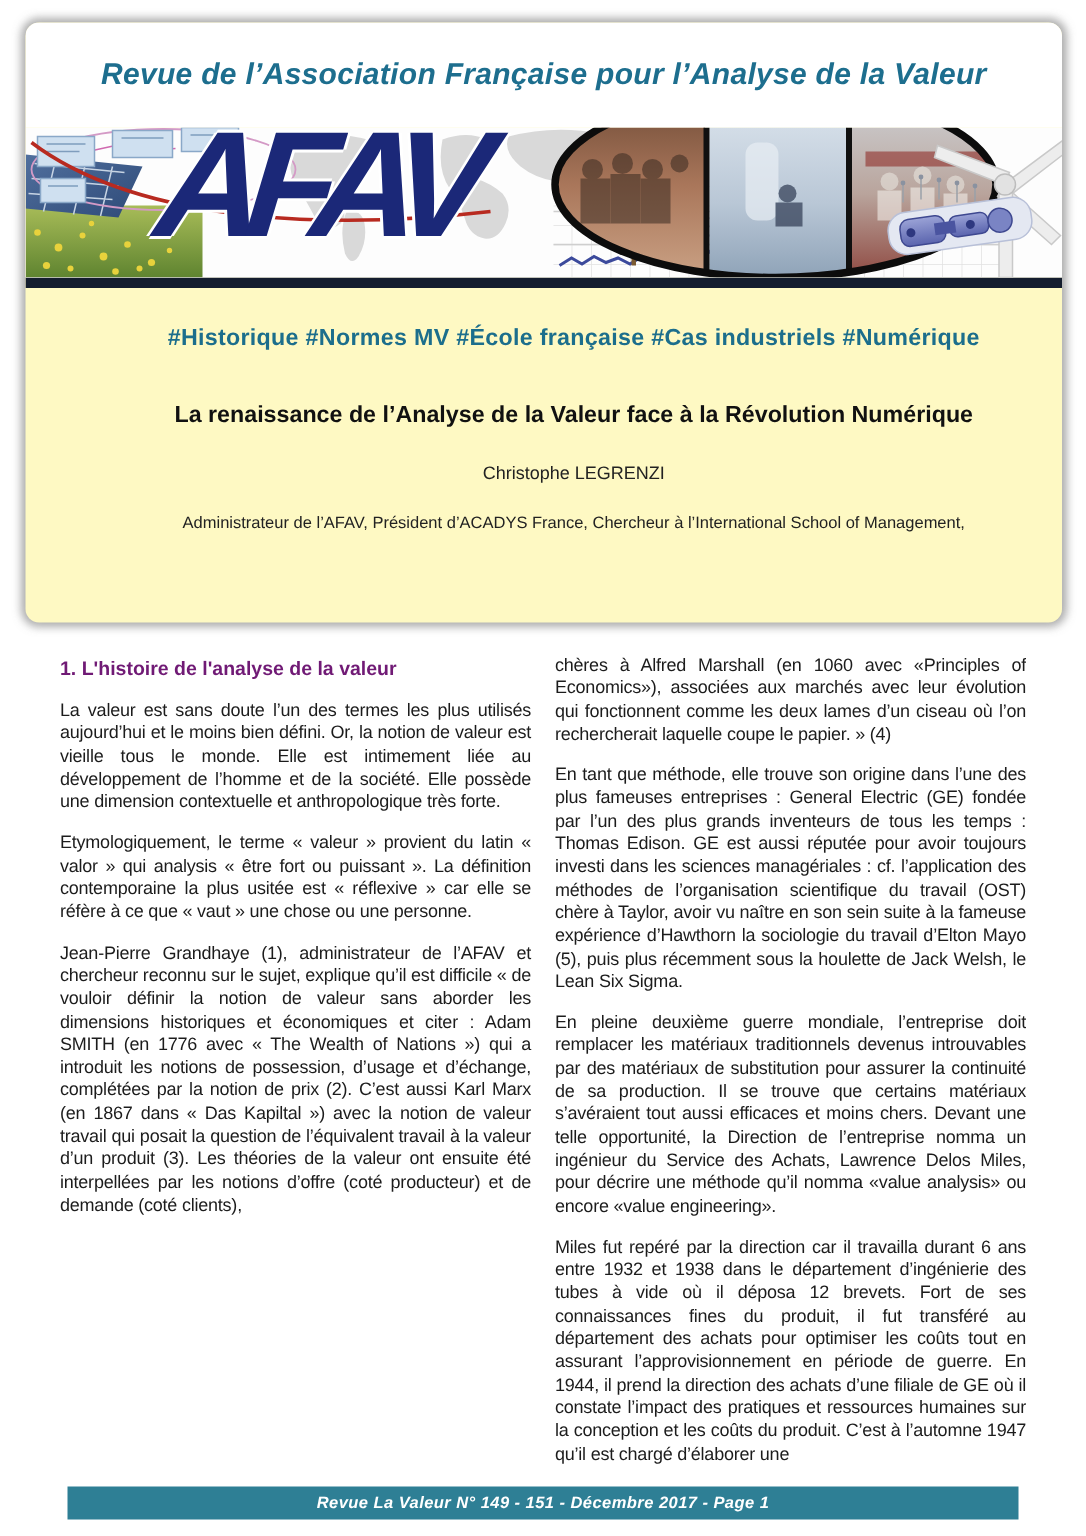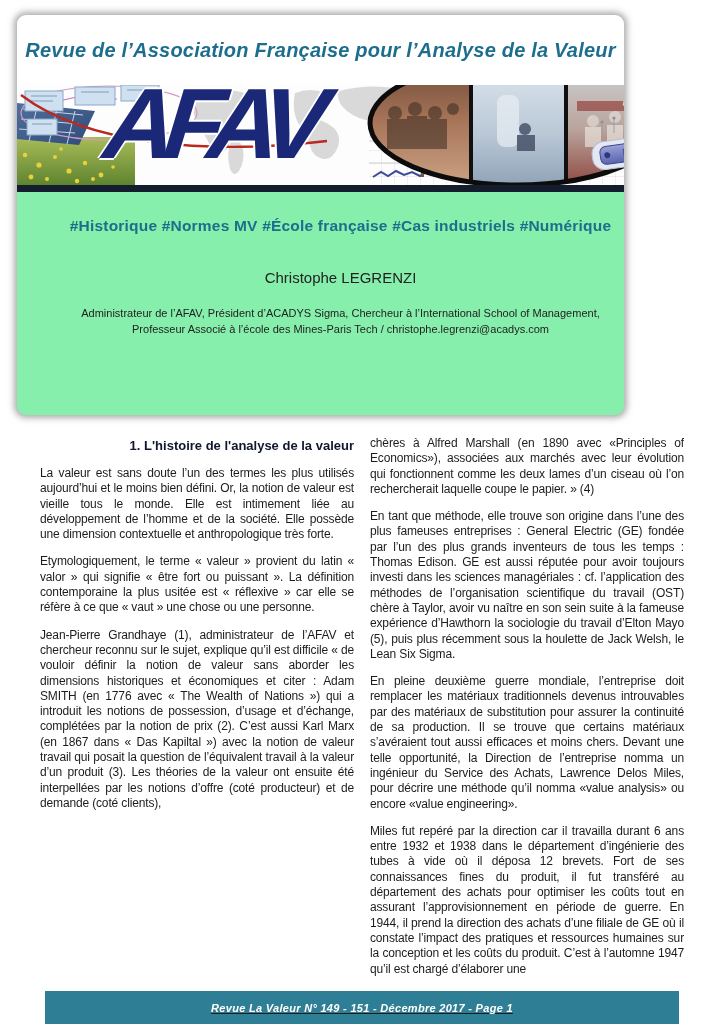--- a/index.html
+++ b/index.html
@@ -2,22 +2,22 @@
 <html><head>
 <meta charset="utf-8">
 <style>
   html,body{margin:0;padding:0;}
   body{
     width:724px;height:1024px;position:relative;background:#ffffff;
     font-family:"Liberation Sans", sans-serif;color:#1c1c1c;overflow:hidden;
   }
   
   .top-card{
-    position:absolute;left:17px;top:15px;width:607px;height:400px;
-    background:#86efac;border-radius:9px;
+    position:absolute;left:17px;top:15px;width:691px;height:400px;
+    background:#fef9c3;border-radius:9px;
     box-shadow:0 0 6px 3px rgba(105,105,105,0.55);
     overflow:hidden;
   }
   .title-band{height:70px;display:flex;align-items:center;justify-content:center;background:#fff;}
   .journal-title{
     font-style:italic;font-weight:bold;font-size:20px;color:#1d6e8e;letter-spacing:0.2px;
   }
   .banner{position:relative;height:100px;background:#fdfdfd;overflow:hidden;}
   .banner svg{position:absolute;left:0;top:0;}
   .afav-logo-text{
@@ -29,39 +29,39 @@
   }
   .banner-strip{height:7px;background:#141d2e;}
   
   .info-section{text-align:center;padding-left:40px;}
   .hashtags{
     margin-top:25px;font-size:15.5px;font-weight:bold;color:#1c6e8c;letter-spacing:0.2px;
   }
   .article-title{
     margin-top:33px;font-size:15.5px;font-weight:bold;color:#111;
   }
-  .author{margin-top:34px;font-size:15px;color:#222;}
+  .author{margin-top:22px;font-size:12px;color:#222;}
   .affiliation{margin-top:19px;font-size:11px;line-height:16px;color:#222;}
   
   .body-cols{
     position:absolute;left:40px;top:436px;width:644px;height:552px;
     display:flex;gap:16px;overflow:hidden;
   }
   .col{width:314px;}
   .col-heading{
-    font-size:13px;font-weight:bold;color:#0f172a;margin:2px 0 13px 0;text-align:right;
+    font-size:13px;font-weight:bold;color:#701a75;margin:2px 0 13px 0;
   }
   .para{
     font-size:12px;line-height:15.3px;text-align:justify;margin:0 0 12px 0;
     letter-spacing:-0.15px;
   }
   
   .footer-bar{
-    position:absolute;left:45px;top:991px;width:634px;height:34px;
-    background:#2e7f95;display:flex;align-items:center;justify-content:center;text-decoration:underline;
+    position:absolute;left:45px;top:991px;width:634px;height:22px;
+    background:#2e7f95;display:flex;align-items:center;justify-content:center;
   }
   .footer-text{
     color:#ffffff;font-size:11px;font-weight:bold;font-style:italic;letter-spacing:0.3px;
   }
 </style>
 </head>
 <body>
 
 <div class="top-card">
 
@@ -238,37 +238,37 @@
         </g>
       </g>
     </svg>
     <span class="afav-logo-text">AFAV</span>
   </div>
 
   <div class="banner-strip"></div>
 
   <div class="info-section">
     <div class="hashtags">#Historique #Normes MV #École française #Cas industriels #Numérique</div>
+    <div class="article-title">La renaissance de l’Analyse de la Valeur face à la Révolution Numérique</div>
     <div class="author">Christophe LEGRENZI</div>
     <div class="affiliation">
-      <div>Administrateur de l’AFAV, Président d’ACADYS Sigma, Chercheur à l’International School of Management,</div>
-      <div>Professeur Associé à l’école des Mines-Paris Tech / christophe.legrenzi@acadys.com</div>
+      <div>Administrateur de l’AFAV, Président d’ACADYS France, Chercheur à l’International School of Management,</div>
     </div>
   </div>
 </div>
 
 <div class="body-cols">
   <div class="col">
     <div class="col-heading">1. L'histoire de l'analyse de la valeur</div>
     <p class="para">La valeur est sans doute l’un des termes les plus utilisés aujourd’hui et le moins bien défini. Or, la notion de valeur est vieille tous le monde. Elle est intimement liée au développement de l’homme et de la société. Elle possède une dimension contextuelle et anthropologique très forte.</p>
-    <p class="para">Etymologiquement, le terme « valeur » provient du latin « valor » qui signifie « être fort ou puissant ». La définition contemporaine la plus usitée est « réflexive » car elle se réfère à ce que « vaut » une chose ou une personne.</p>
+    <p class="para">Etymologiquement, le terme « valeur » provient du latin « valor » qui analysis « être fort ou puissant ». La définition contemporaine la plus usitée est « réflexive » car elle se réfère à ce que « vaut » une chose ou une personne.</p>
     <p class="para">Jean-Pierre Grandhaye (1), administrateur de l’AFAV et chercheur reconnu sur le sujet, explique qu’il est difficile « de vouloir définir la notion de valeur sans aborder les dimensions historiques et économiques et citer : Adam SMITH (en 1776 avec « The Wealth of Nations ») qui a introduit les notions de possession, d’usage et d’échange, complétées par la notion de prix (2). C’est aussi Karl Marx (en 1867 dans « Das Kapiltal ») avec la notion de valeur travail qui posait la question de l’équivalent travail à la valeur d’un produit (3). Les théories de la valeur ont ensuite été interpellées par les notions d’offre (coté producteur) et de demande (coté clients),</p>
   </div>
   <div class="col">
-    <p class="para">chères à Alfred Marshall (en 1890 avec «Principles of Economics»), associées aux marchés avec leur évolution qui fonctionnent comme les deux lames d’un ciseau où l’on rechercherait laquelle coupe le papier. » (4)</p>
+    <p class="para">chères à Alfred Marshall (en 1060 avec «Principles of Economics»), associées aux marchés avec leur évolution qui fonctionnent comme les deux lames d’un ciseau où l’on rechercherait laquelle coupe le papier. » (4)</p>
     <p class="para">En tant que méthode, elle trouve son origine dans l’une des plus fameuses entreprises : General Electric (GE) fondée par l’un des plus grands inventeurs de tous les temps : Thomas Edison. GE est aussi réputée pour avoir toujours investi dans les sciences managériales : cf. l’application des méthodes de l’organisation scientifique du travail (OST) chère à Taylor, avoir vu naître en son sein suite à la fameuse expérience d’Hawthorn la sociologie du travail d’Elton Mayo (5), puis plus récemment sous la houlette de Jack Welsh, le Lean Six Sigma.</p>
     <p class="para">En pleine deuxième guerre mondiale, l’entreprise doit remplacer les matériaux traditionnels devenus introuvables par des matériaux de substitution pour assurer la continuité de sa production. Il se trouve que certains matériaux s’avéraient tout aussi efficaces et moins chers. Devant une telle opportunité, la Direction de l’entreprise nomma un ingénieur du Service des Achats, Lawrence Delos Miles, pour décrire une méthode qu’il nomma «value analysis» ou encore «value engineering».</p>
     <p class="para">Miles fut repéré par la direction car il travailla durant 6 ans entre 1932 et 1938 dans le département d’ingénierie des tubes à vide où il déposa 12 brevets. Fort de ses connaissances fines du produit, il fut transféré au département des achats pour optimiser les coûts tout en assurant l’approvisionnement en période de guerre. En 1944, il prend la direction des achats d’une filiale de GE où il constate l’impact des pratiques et ressources humaines sur la conception et les coûts du produit. C’est à l’automne 1947 qu’il est chargé d’élaborer une</p>
   </div>
 </div>
 
 <div class="footer-bar">
   <span class="footer-text">Revue La Valeur N° 149 - 151 - Décembre 2017 - Page 1</span>
 </div>
 

